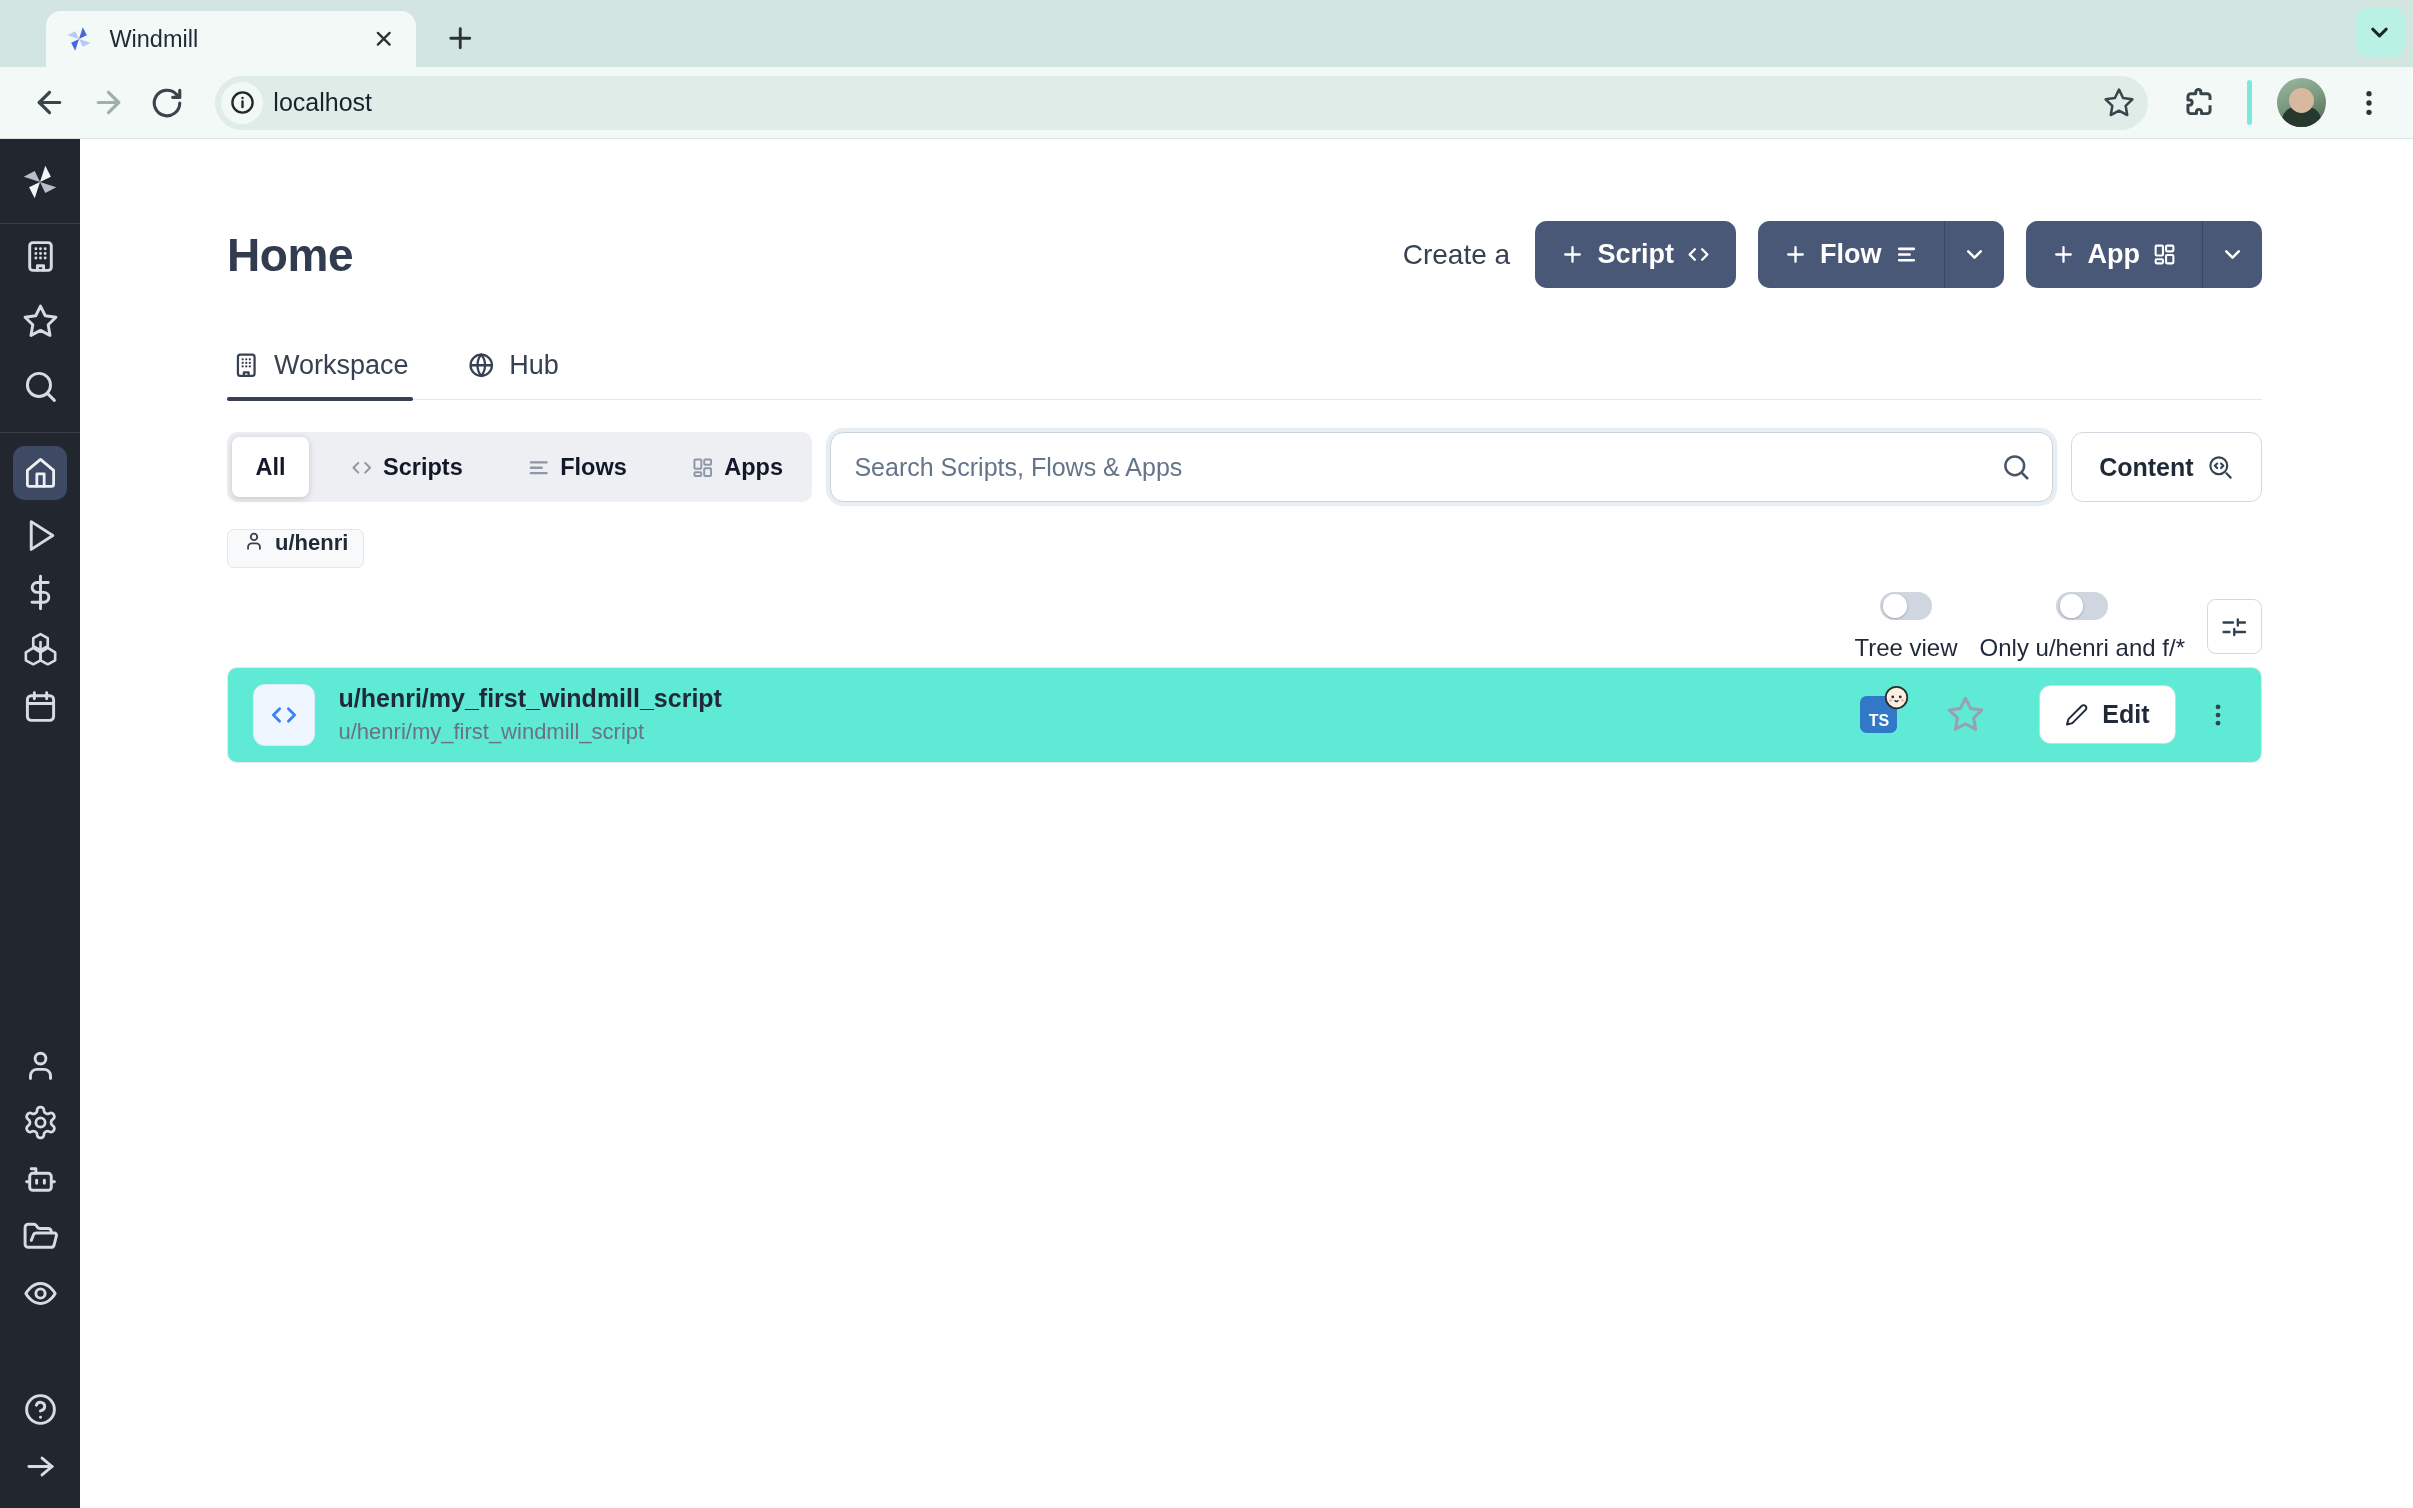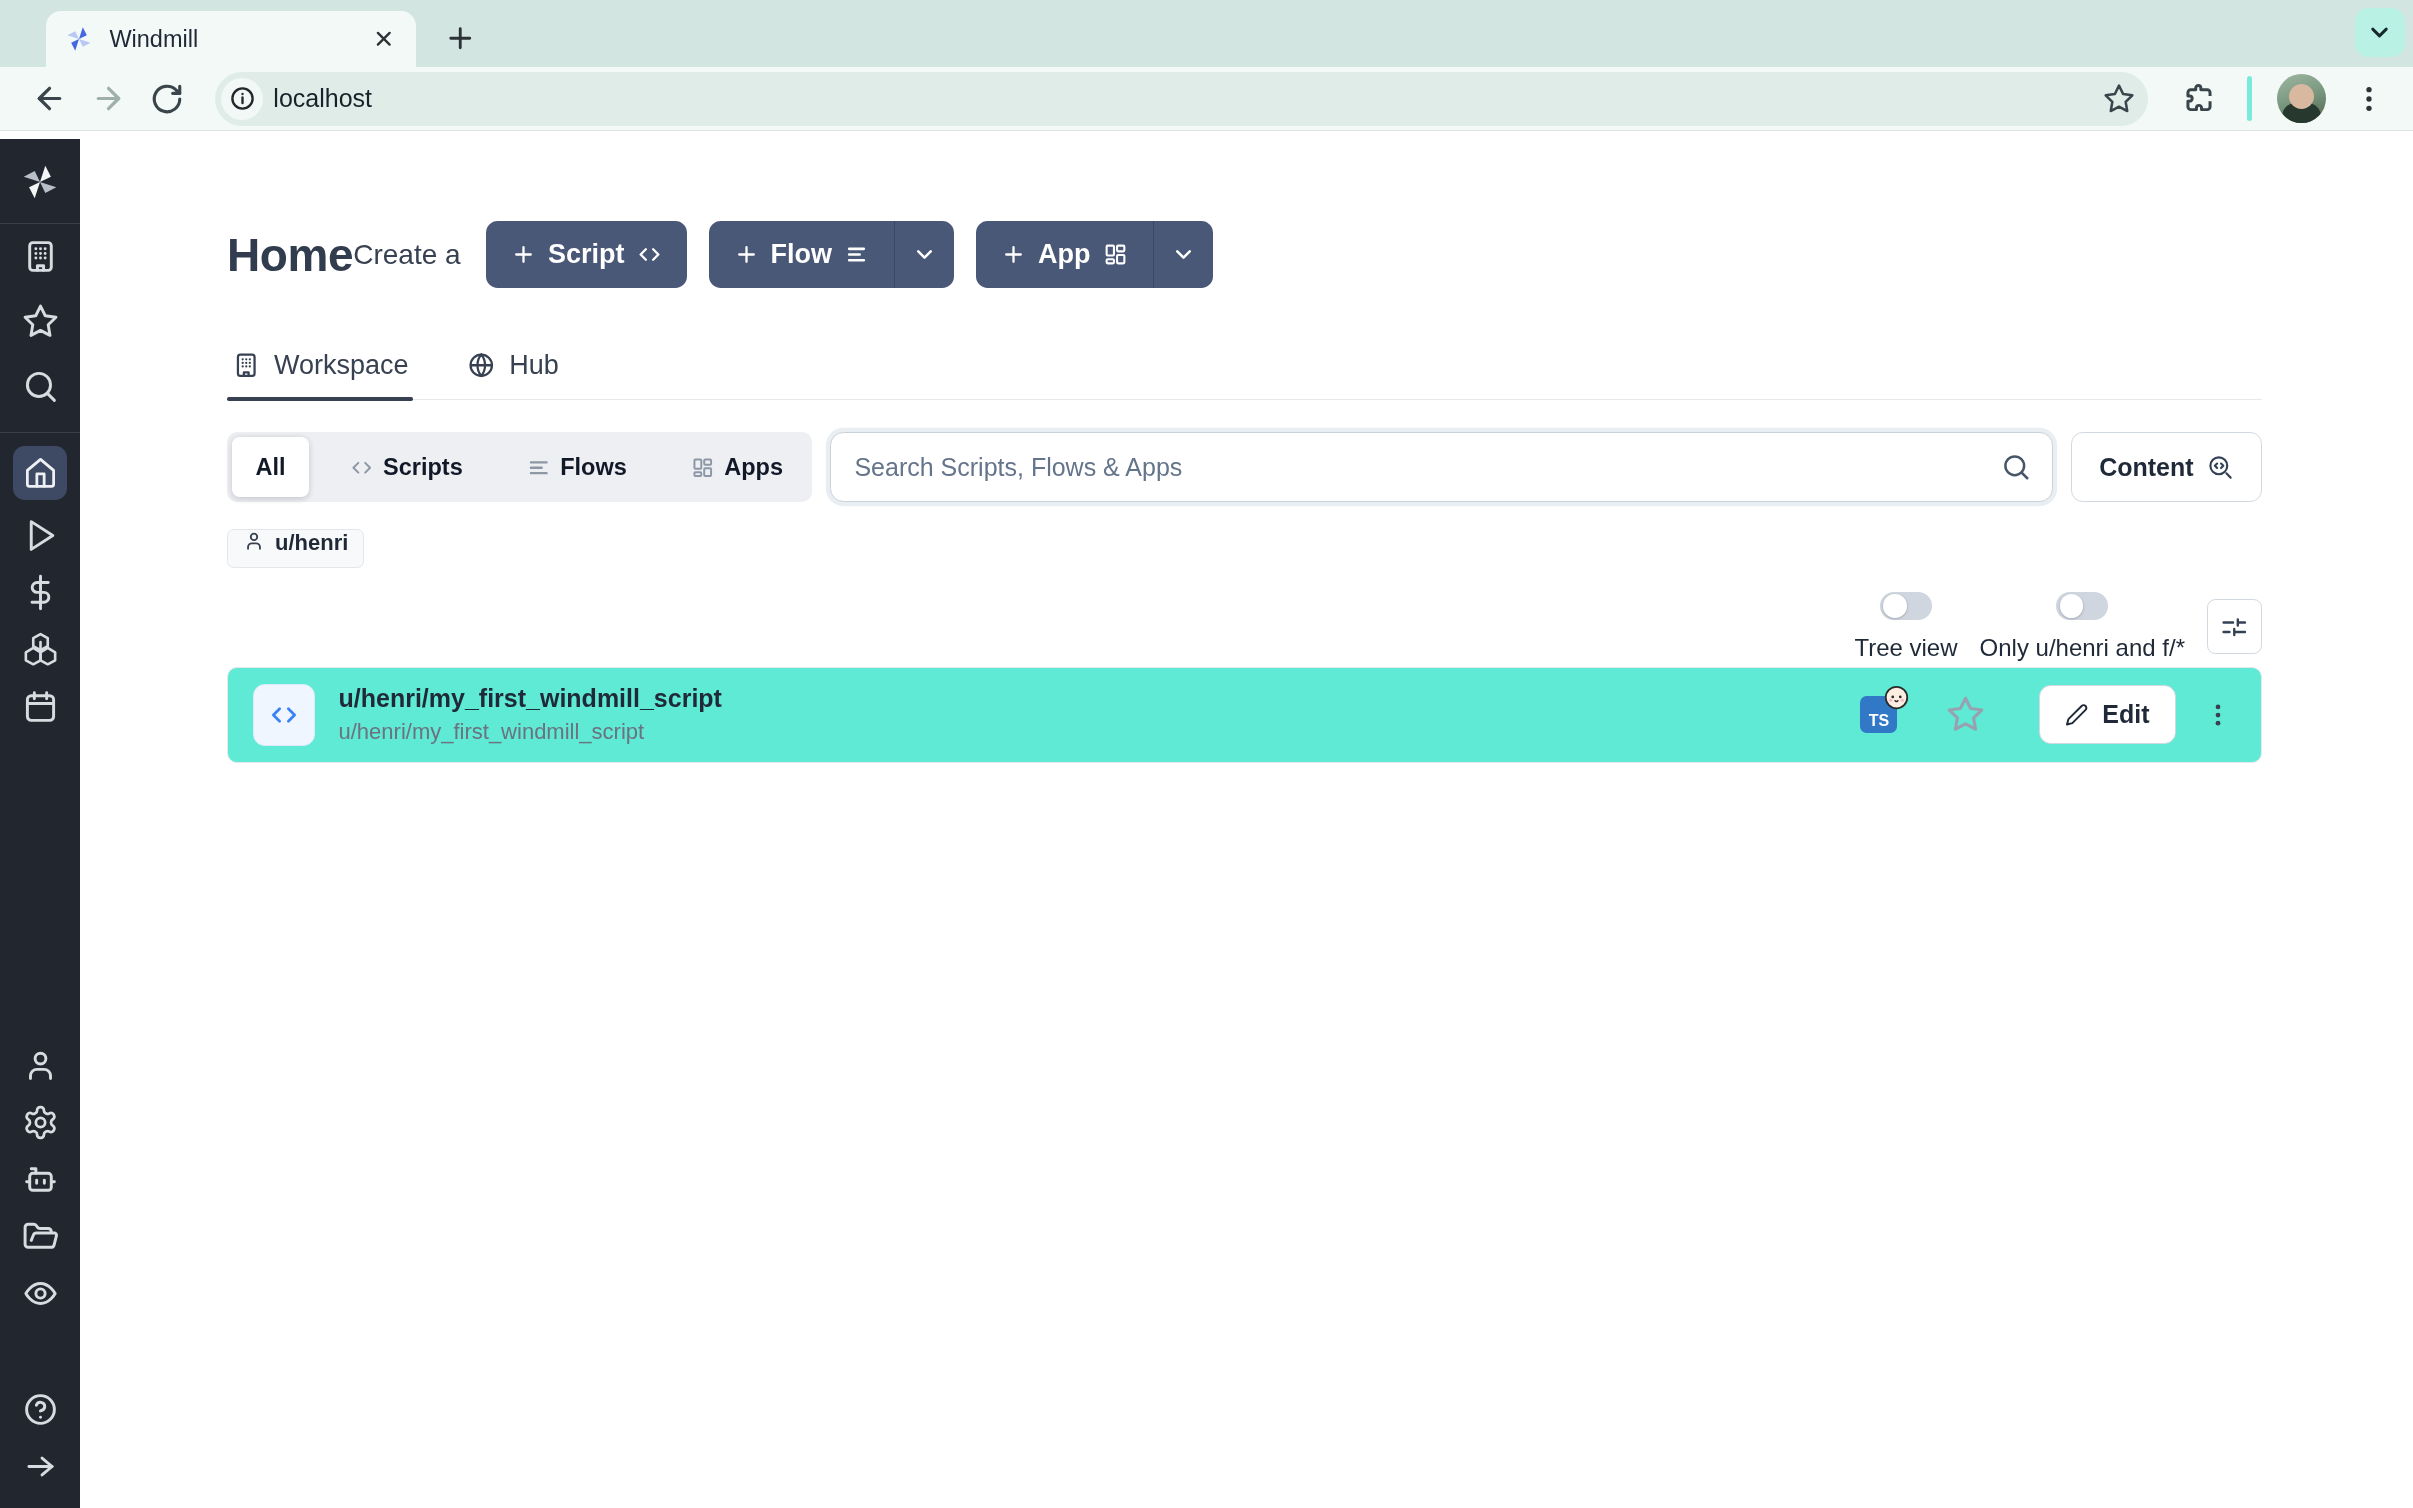--- a/index.html
+++ b/index.html
@@ -17,21 +17,21 @@
   }
   .tab-title { font-size:23.5px; color:#1f2937; flex:1; white-space:nowrap; overflow:hidden; }
   .tab-close { width:28.5px; height:28.5px; color:#2c3235; display:flex; align-items:center; justify-content:center; }
   .newtab { position:absolute; left:440px; top:18.4px; width:40px; height:40px; color:#2c3235; display:flex; align-items:center; justify-content:center; }
   .win-chevron {
     position:absolute; right:8.4px; top:8.4px; width:50px; height:49px;
     background:#b9f2e4; border-radius:13.4px; color:#16282c;
     display:flex; align-items:center; justify-content:center;
   }
   .toolbar {
-    height:64px; background:#f3f9f6; display:flex; align-items:center;
+    height:72px; background:#f3f9f6; display:flex; align-items:center;
     padding:0 23.5px; gap:6.7px; border-bottom:1.7px solid #dbe4e0;
   }
   .navbtn { width:52px; height:52px; border-radius:50%; display:flex; align-items:center; justify-content:center; color:#39454a; }
   .navbtn.disabled { color:#9fb0ab; }
   .addressbar {
     flex:1; height:54px; margin-left:15px; background:#dfece8; border-radius:27px;
     display:flex; align-items:center; padding:0 8.4px 0 6.7px; gap:3.4px;
   }
   .info-chip { width:42px; height:42px; border-radius:50%; background:#f2f8f5; display:flex; align-items:center; justify-content:center; color:#20292c; }
   .url-text { font-size:25px; color:#17232a; margin-left:6.7px; flex:1; }
@@ -62,21 +62,21 @@
   .active-box { width:54px; height:54px; border-radius:11.7px; background:#3e4a64; display:flex; align-items:center; justify-content:center; color:#eef0f4; }
   .active-box svg { width:35px; height:35px; }
   .grp-mid { margin-top:5px; }
   .grp-bottom { margin-top:auto; margin-bottom:59px; }
   .grp-foot { }
 
   
   .main { position:absolute; top:139px; left:80px; right:0; bottom:0; background:#ffffff; overflow:hidden; }
   .content { margin:0 151px 0 147px; }
 
-  .header-row { margin-top:82px; display:flex; align-items:center; }
+  .header-row { margin-top:82px; display:flex; align-items:center; justify-content:space-between; }
   .page-title { font-size:46px; font-weight:700; color:#323c4f; letter-spacing:-0.4px; }
   .create-group { display:flex; align-items:center; gap:22px; }
   .create-label { font-size:28px; color:#374151; margin-right:3.4px; }
   .btn-slate {
     display:flex; align-items:stretch; background:#4a5878; border-radius:11.7px; color:#ffffff;
     height:67px; overflow:hidden;
   }
   .btn-slate .btn-main { display:flex; align-items:center; gap:12px; padding:0 25px; font-size:27px; font-weight:600; }
   .btn-slate .btn-caret { display:flex; align-items:center; justify-content:center; width:60px; border-left:1.7px solid #39476a; }
   .btn-slate svg { width:25px; height:25px; }

